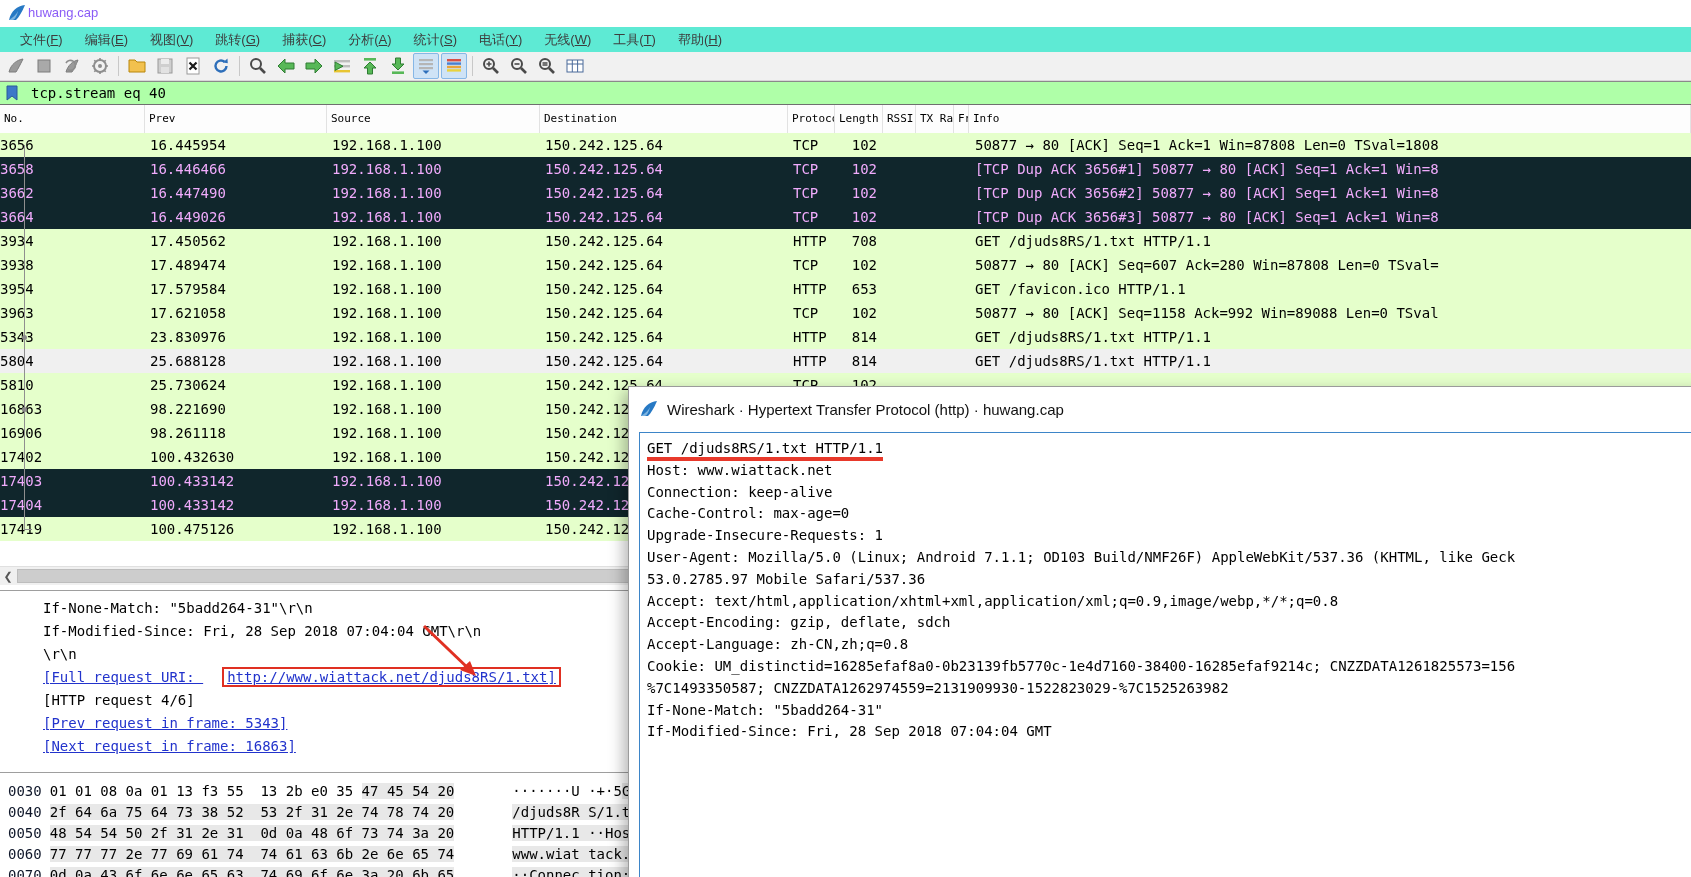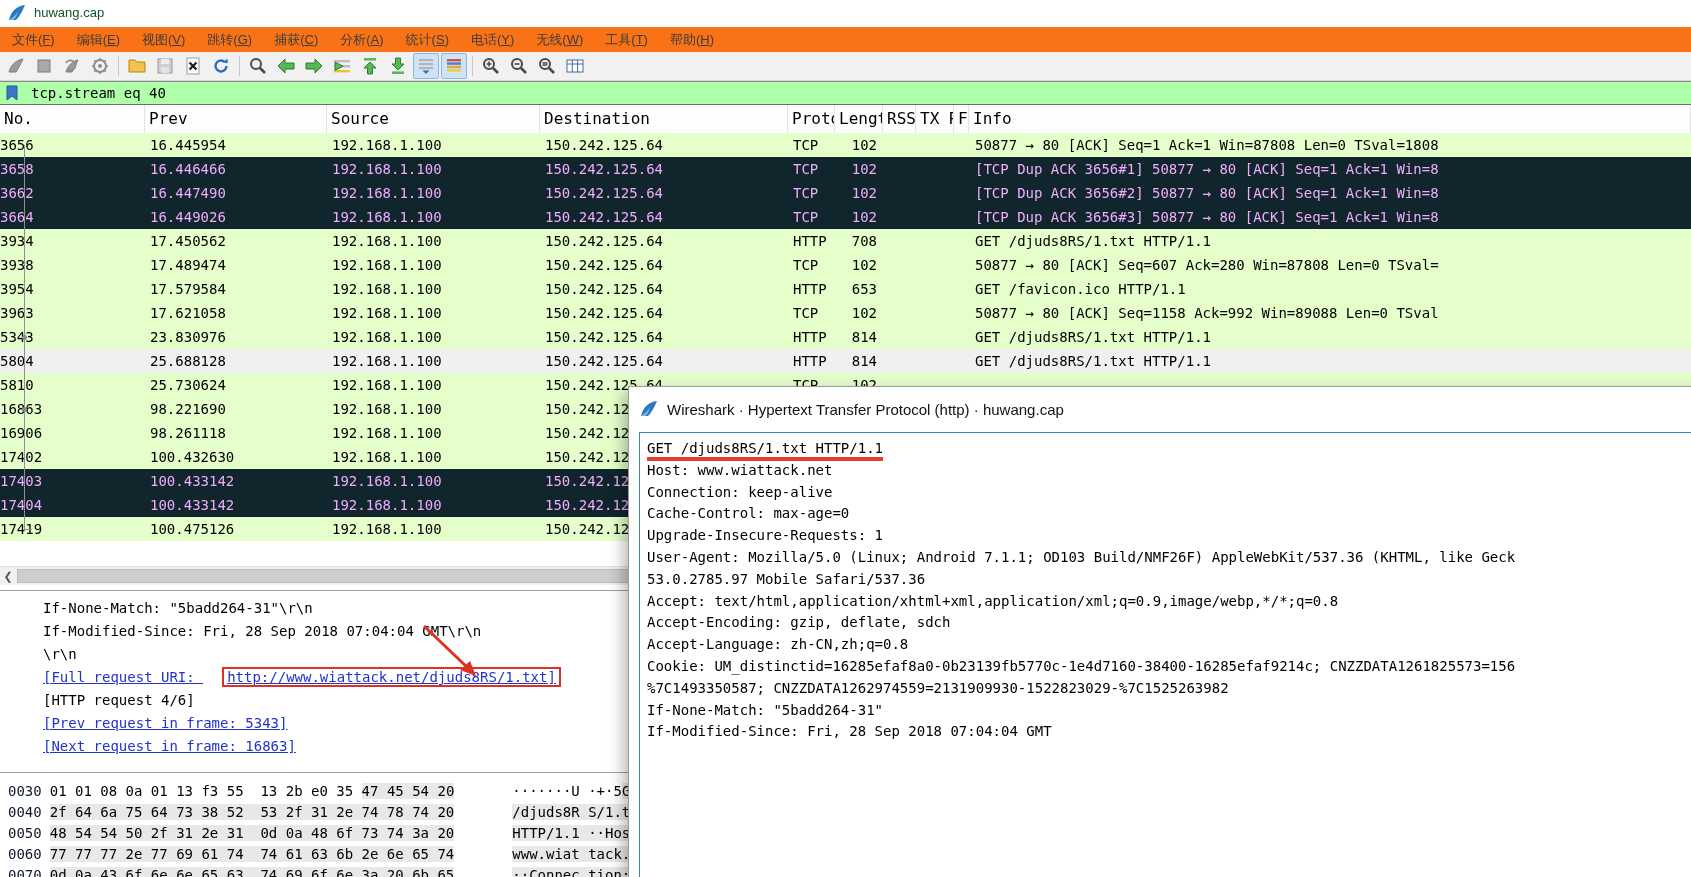--- a/index.html
+++ b/index.html
@@ -1,44 +1,44 @@
 <!DOCTYPE html>
 <html><head>
 <meta charset="utf-8">
 <style>
   html,body{margin:0;padding:0;background:#fff;}
   #screen{position:relative;width:1691px;height:877px;overflow:hidden;background:#fff;
           font-family:"Liberation Sans",sans-serif;}
   
   .titlebar{position:absolute;left:0;top:0;width:100%;height:27px;background:#ffffff;}
   .titlebar .wicon{position:absolute;left:7px;top:3px;width:20px;height:20px;}
-  .titlebar .ttext{position:absolute;left:34px;top:5px;font-size:13px;color:#14532d;}
-  
-  .menubar{position:absolute;left:0;top:27px;width:100%;height:25px;background:#f97316;
-           display:flex;align-items:center;padding-left:1px;box-sizing:border-box;}
+  .titlebar .ttext{position:absolute;left:28px;top:5px;font-size:13px;color:#8b5cf6;}
+  
+  .menubar{position:absolute;left:0;top:27px;width:100%;height:25px;background:#5eead4;
+           display:flex;align-items:center;padding-left:9px;box-sizing:border-box;}
   .mitem{font-size:13px;color:#3d3d3d;padding:0 11px;line-height:25px;white-space:nowrap;}
   
   .toolbar{position:absolute;left:0;top:52px;width:100%;height:29px;background:#f1f1f1;
            border-bottom:1px solid #d8d8d8;display:flex;align-items:center;padding-left:2px;box-sizing:border-box;}
   .tbtn{width:24px;height:24px;margin:0 1px;display:flex;align-items:center;justify-content:center;border:1px solid transparent;border-radius:2px;}
   .tbtn.sel{background:#cfe3f6;border:1px solid #86b7e6;}
   .tbtn svg{display:block;}
   .tsep{width:1px;height:20px;background:#c8c8c8;margin:0 4px;}
   
   .filterbar{position:absolute;left:0;top:81px;width:100%;height:24px;background:#afffa8;
              border-top:1px solid #8a8a8a;border-bottom:1px solid #6f6f6f;box-sizing:border-box;
              display:flex;align-items:center;}
   .fbookmark{margin-left:3px;width:18px;height:18px;}
   .finput{background:transparent;border:none;outline:none;font-family:"DejaVu Sans Mono",monospace;
           font-size:14px;color:#000;margin-left:8px;width:500px;}
   
   .phead{position:absolute;left:0;top:105px;width:100%;height:28px;background:#fdfdfd;
          border-bottom:1px solid #c9c9c9;display:grid;
          grid-template-columns:145px 182px 213px 248px 47px 48px 33px 38px 15px 1fr;
-         font-family:"DejaVu Sans Mono",monospace;font-size:16px;color:#000;line-height:28px;}
+         font-family:"DejaVu Sans Mono",monospace;font-size:11px;color:#000;line-height:28px;}
   .phead .hc{border-right:1px solid #e2e2e2;padding-left:4px;white-space:nowrap;overflow:hidden;}
   .plist{position:absolute;left:0;top:133px;width:100%;}
   .prow{display:grid;grid-template-columns:145px 182px 213px 248px 47px 48px 33px 38px 15px 1fr;
         height:24px;line-height:24px;font-family:"DejaVu Sans Mono",monospace;font-size:14px;white-space:nowrap;}
   .prow span{overflow:hidden;white-space:nowrap;}
   .prow.green{background:#e5ffcb;color:#000;}
   .prow.dark{background:#10262c;color:#f0abfc;}
   .prow.selected{background:#f0f0f0;color:#000;}
   .c-no{padding-right:8px;}
   .c-len{text-align:right;padding-right:6px;}

